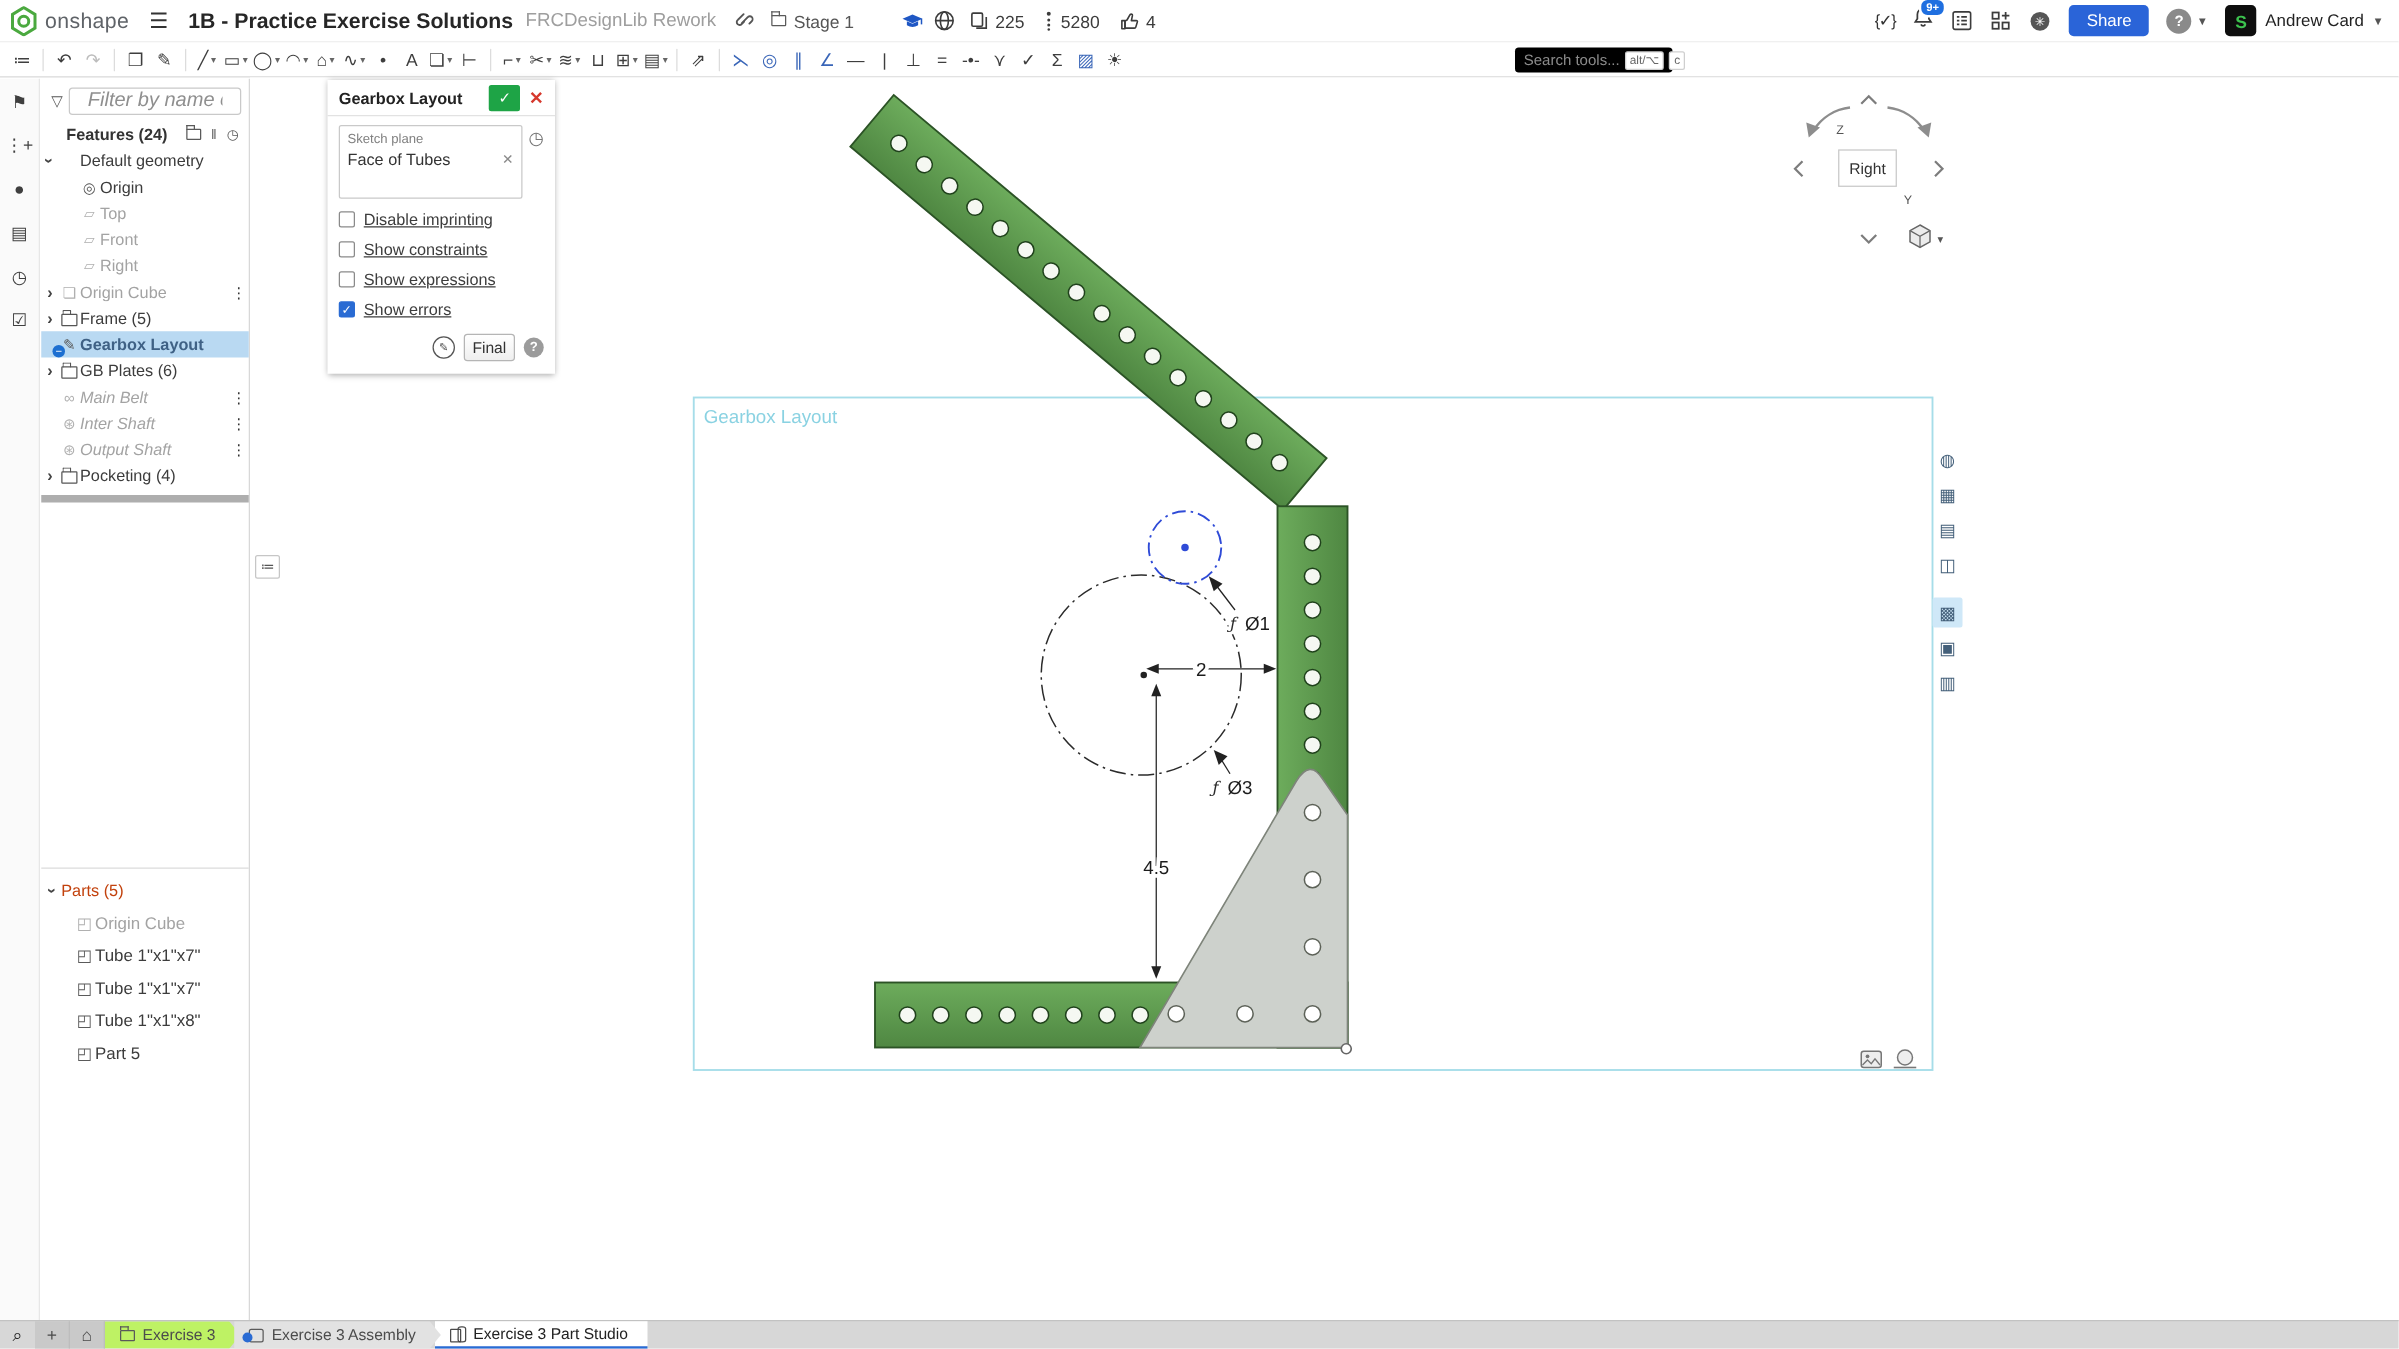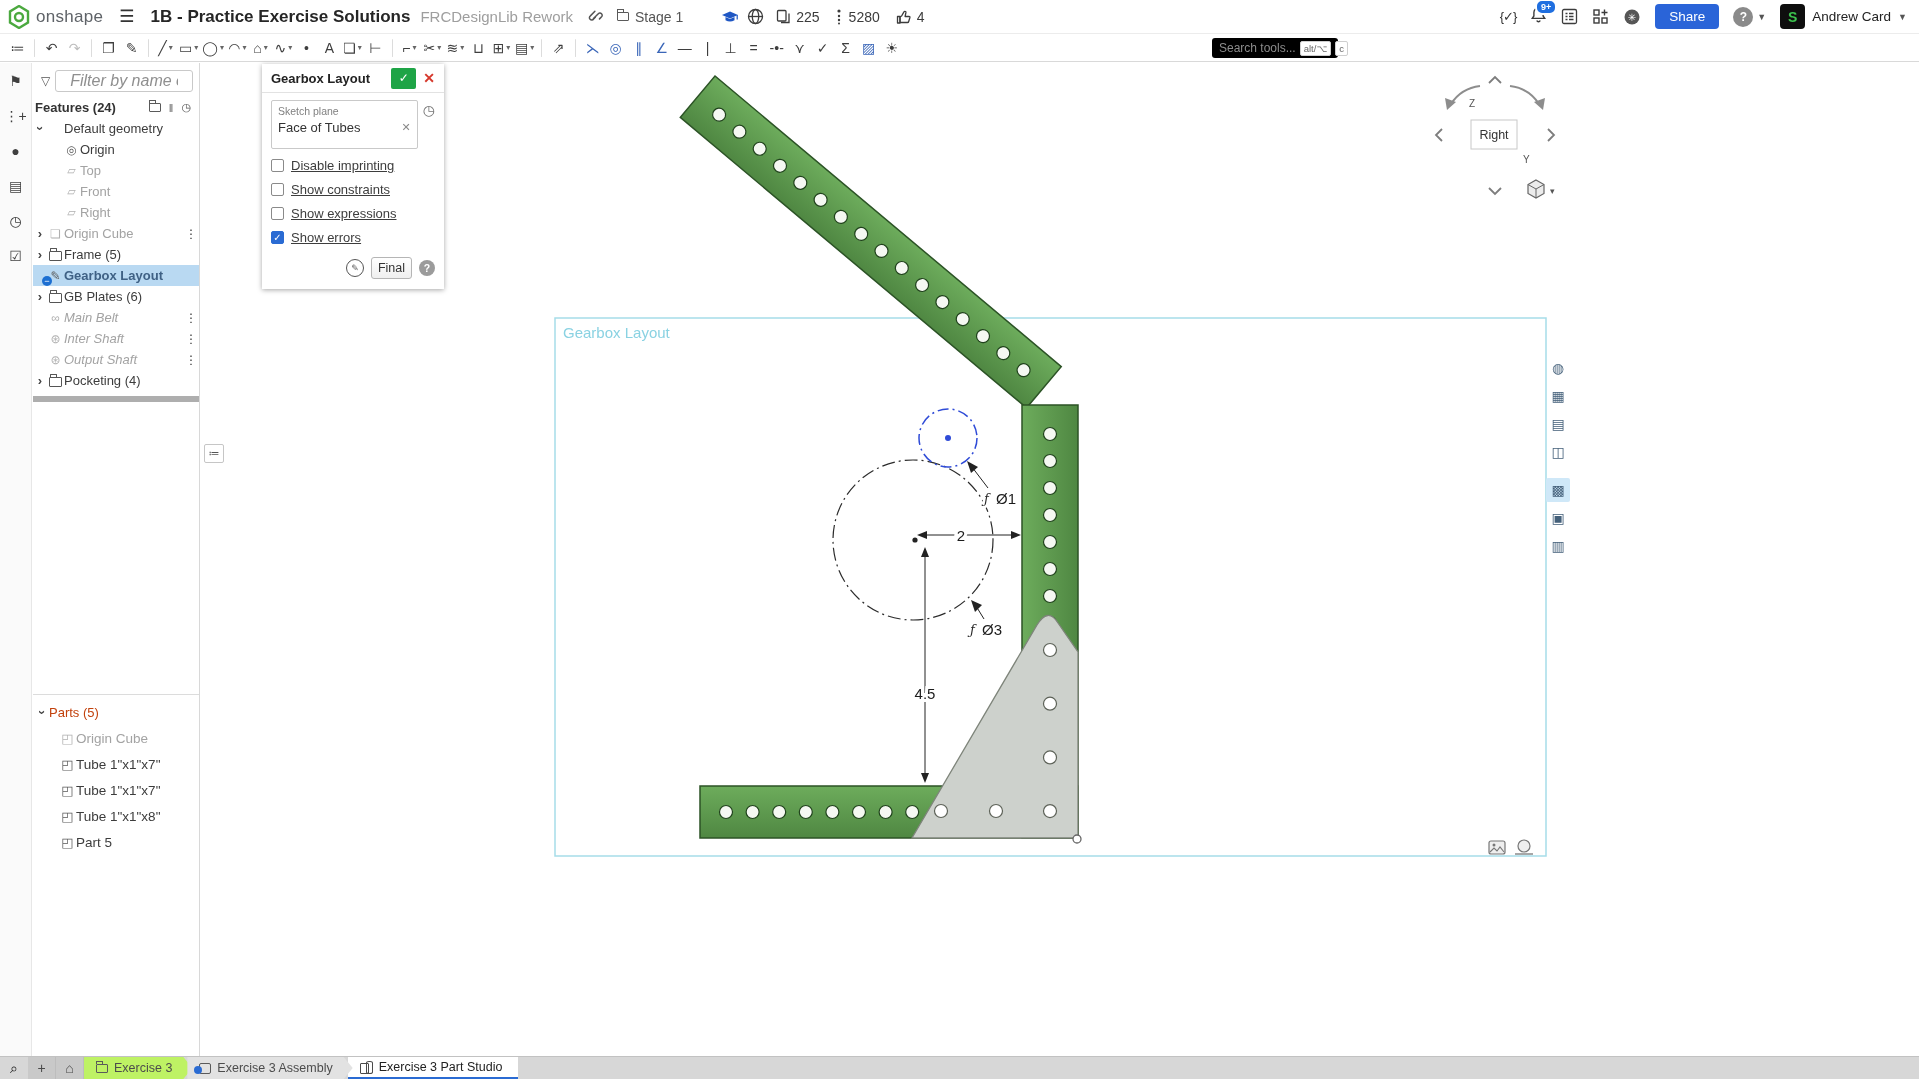--- a/index.html
+++ b/index.html
@@ -41,21 +41,21 @@
   
   #left-rail { position:absolute; top:63px; left:0; width:32px; bottom:23px; background:#fafafa; border-right:1px solid #e7e7e7; display:flex; flex-direction:column; align-items:center; padding-top:8px; gap:15px; }
   .rail-btn { width:20px; height:20px; display:flex; align-items:center; justify-content:center; color:#3f3f3f; font-size:14px; cursor:pointer; }
 
   
   #feature-panel { position:absolute; top:63px; left:33px; width:167px; bottom:23px; background:#fff; border-right:1px solid #d8d8d8; display:flex; flex-direction:column; font-size:13px; }
   #filter-row { display:flex; align-items:center; gap:5px; padding:7px 6px 5px 8px; }
   #funnel-icon { color:#555; font-size:12px; }
   #filter-input { flex:1; min-width:0; height:22px; border:1px solid #c9c9c9; border-radius:3px; font-style:italic; font-size:16px; color:#0369a1; padding:0 14px; font-family:"Liberation Sans",sans-serif; }
   #filter-input::placeholder { color:#8f8f8f; }
-  #features-header { display:flex; align-items:center; padding:3px 8px 3px 2px; gap:8px; }
+  #features-header { display:flex; align-items:center; padding:3px 8px 3px 20px; gap:8px; }
   #features-title { font-weight:bold; color:#333; font-size:13px; flex:1; }
   .fh-icon { color:#5a5a5a; font-size:11px; display:flex; align-items:center; cursor:pointer; }
   .trow { display:flex; align-items:center; height:21px; padding-right:4px; cursor:pointer; position:relative; }
   .trow[data-indent="1"] { padding-left:16px; }
   .trow .chev { width:14px; text-align:center; font-size:13px; font-weight:bold; color:#444; visibility:hidden; flex:none; }
   .trow[data-expander="right"] .chev { visibility:visible; }
   .trow[data-expander="down"] .chev { visibility:visible; transform:rotate(90deg); }
   .trow .ic { width:17px; height:16px; display:flex; align-items:center; justify-content:center; color:#5a5a5a; font-size:12px; flex:none; position:relative; }
   .trow[data-icon="origin"] .ic::before { content:"◎"; }
   .trow[data-icon="plane"]  .ic::before { content:"▱"; font-size:11px; }
@@ -96,21 +96,21 @@
   
   #dialog { position:absolute; left:262px; top:64px; width:182px; background:#fff; box-shadow:0 1px 5px rgba(0,0,0,.35); font-size:13px; z-index:20; }
   #dlg-head { display:flex; align-items:center; height:29px; padding-left:9px; border-bottom:1px solid #e2e2e2; }
   #dlg-title { font-weight:bold; color:#222; flex:1; font-size:13px; }
   #dlg-ok { width:25px; height:21px; background:#1ea446; border:none; border-radius:2px; color:#fff; font-size:12px; margin-right:7px; cursor:pointer; display:flex; align-items:center; justify-content:center; }
   #dlg-ok::before { content:"✓"; }
   #dlg-cancel { color:#d6382c; font-size:14px; font-weight:bold; margin-right:9px; cursor:pointer; }
   #dlg-cancel::before { content:"✕"; }
   #dlg-body { padding:7px 9px 9px 9px; }
   #plane-row { display:flex; align-items:flex-start; gap:5px; }
-  #plane-box { flex:1; border:1px solid #c9c9c9; border-radius:2px; padding:4px 6px 13px 6px; }
+  #plane-box { flex:1; border:1px solid #c9c9c9; border-radius:2px; padding:4px 6px 23px 6px; }
   #plane-label { font-size:10.5px; color:#808080; }
   #plane-value-row { display:flex; align-items:center; margin-top:3px;gap:23px; }
   #plane-value { flex:1; color:#333; font-size:13px; }
   #plane-clear { color:#8a8a8a; font-size:11px; cursor:pointer; }
   #dlg-clock { color:#777; font-size:14px; margin-top:2px; cursor:pointer; }
   .cbrow { display:flex; align-items:center; gap:7px; margin-top:9px; cursor:pointer; }
   .cb { width:13px; height:13px; border:1.5px solid #8a8a8a; border-radius:2px; flex:none; display:flex; align-items:center; justify-content:center; background:#fff; }
   .cbrow[data-checked="true"] .cb { background:#2a6bd3; border-color:#2a6bd3; }
   .cbrow[data-checked="true"] .cb::after { content:"✓"; color:#fff; font-size:10px; }
   .cbl { color:#3d3d3d; font-size:13px;text-decoration:underline; }

